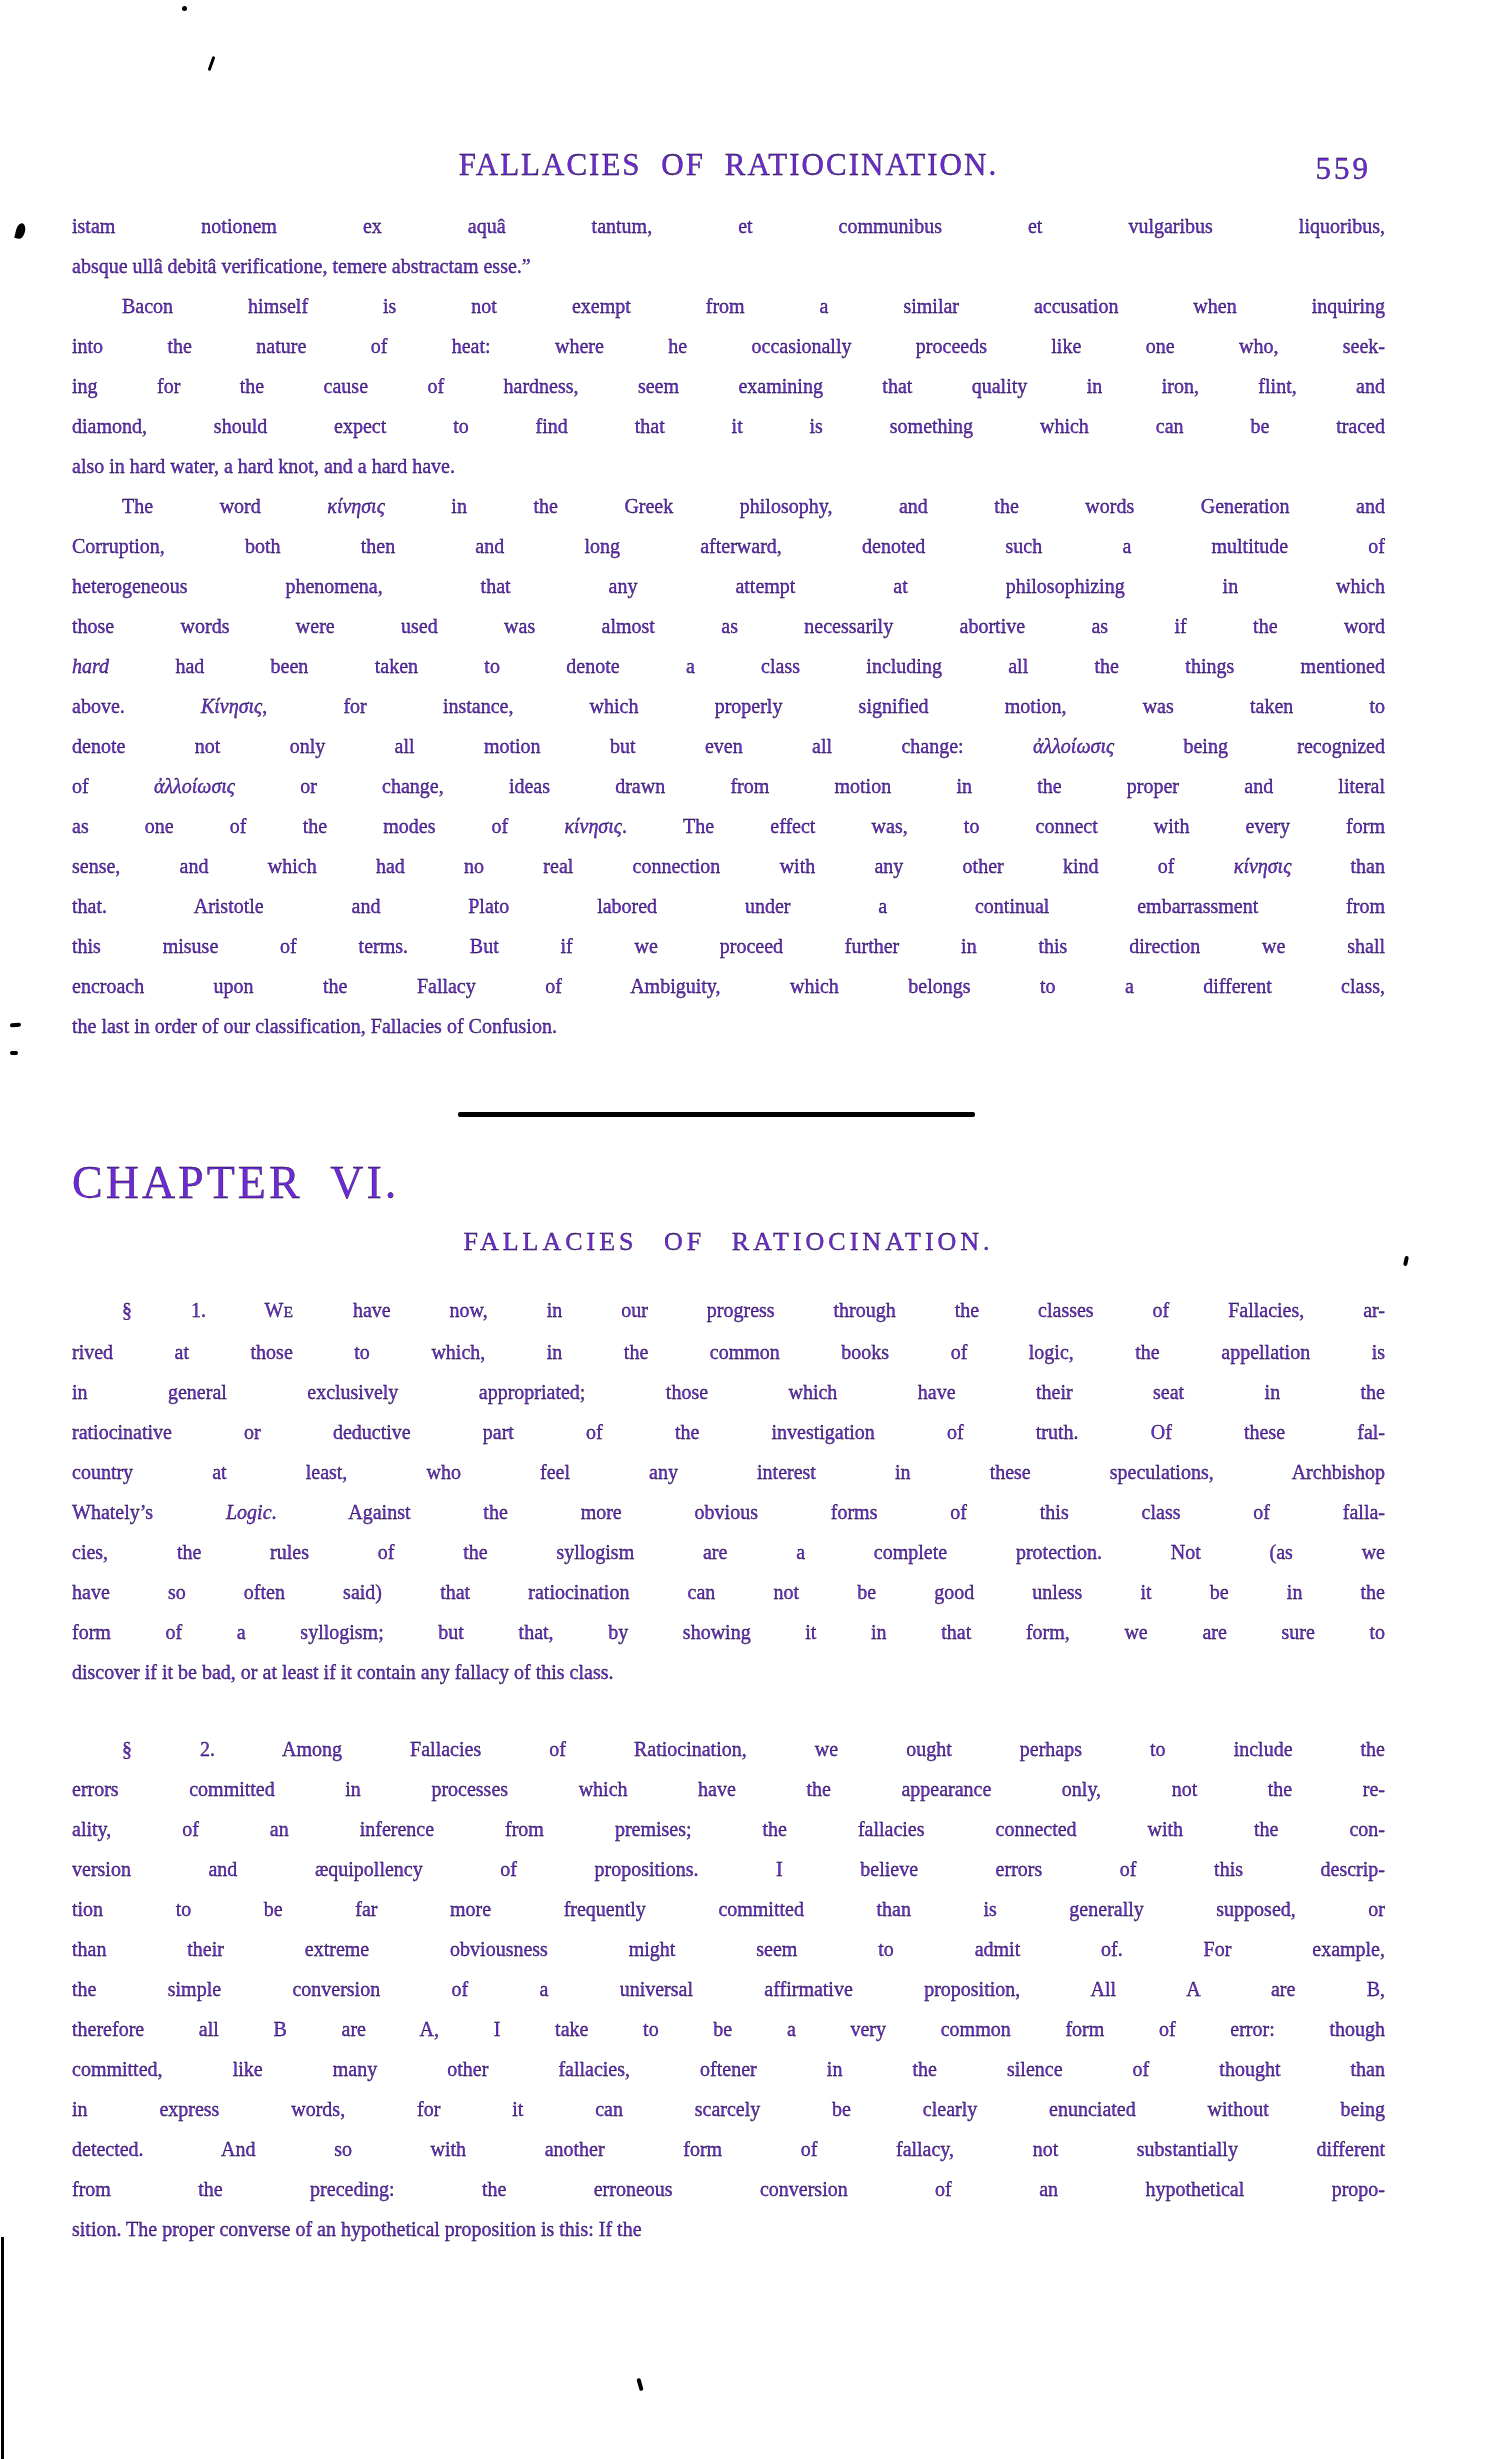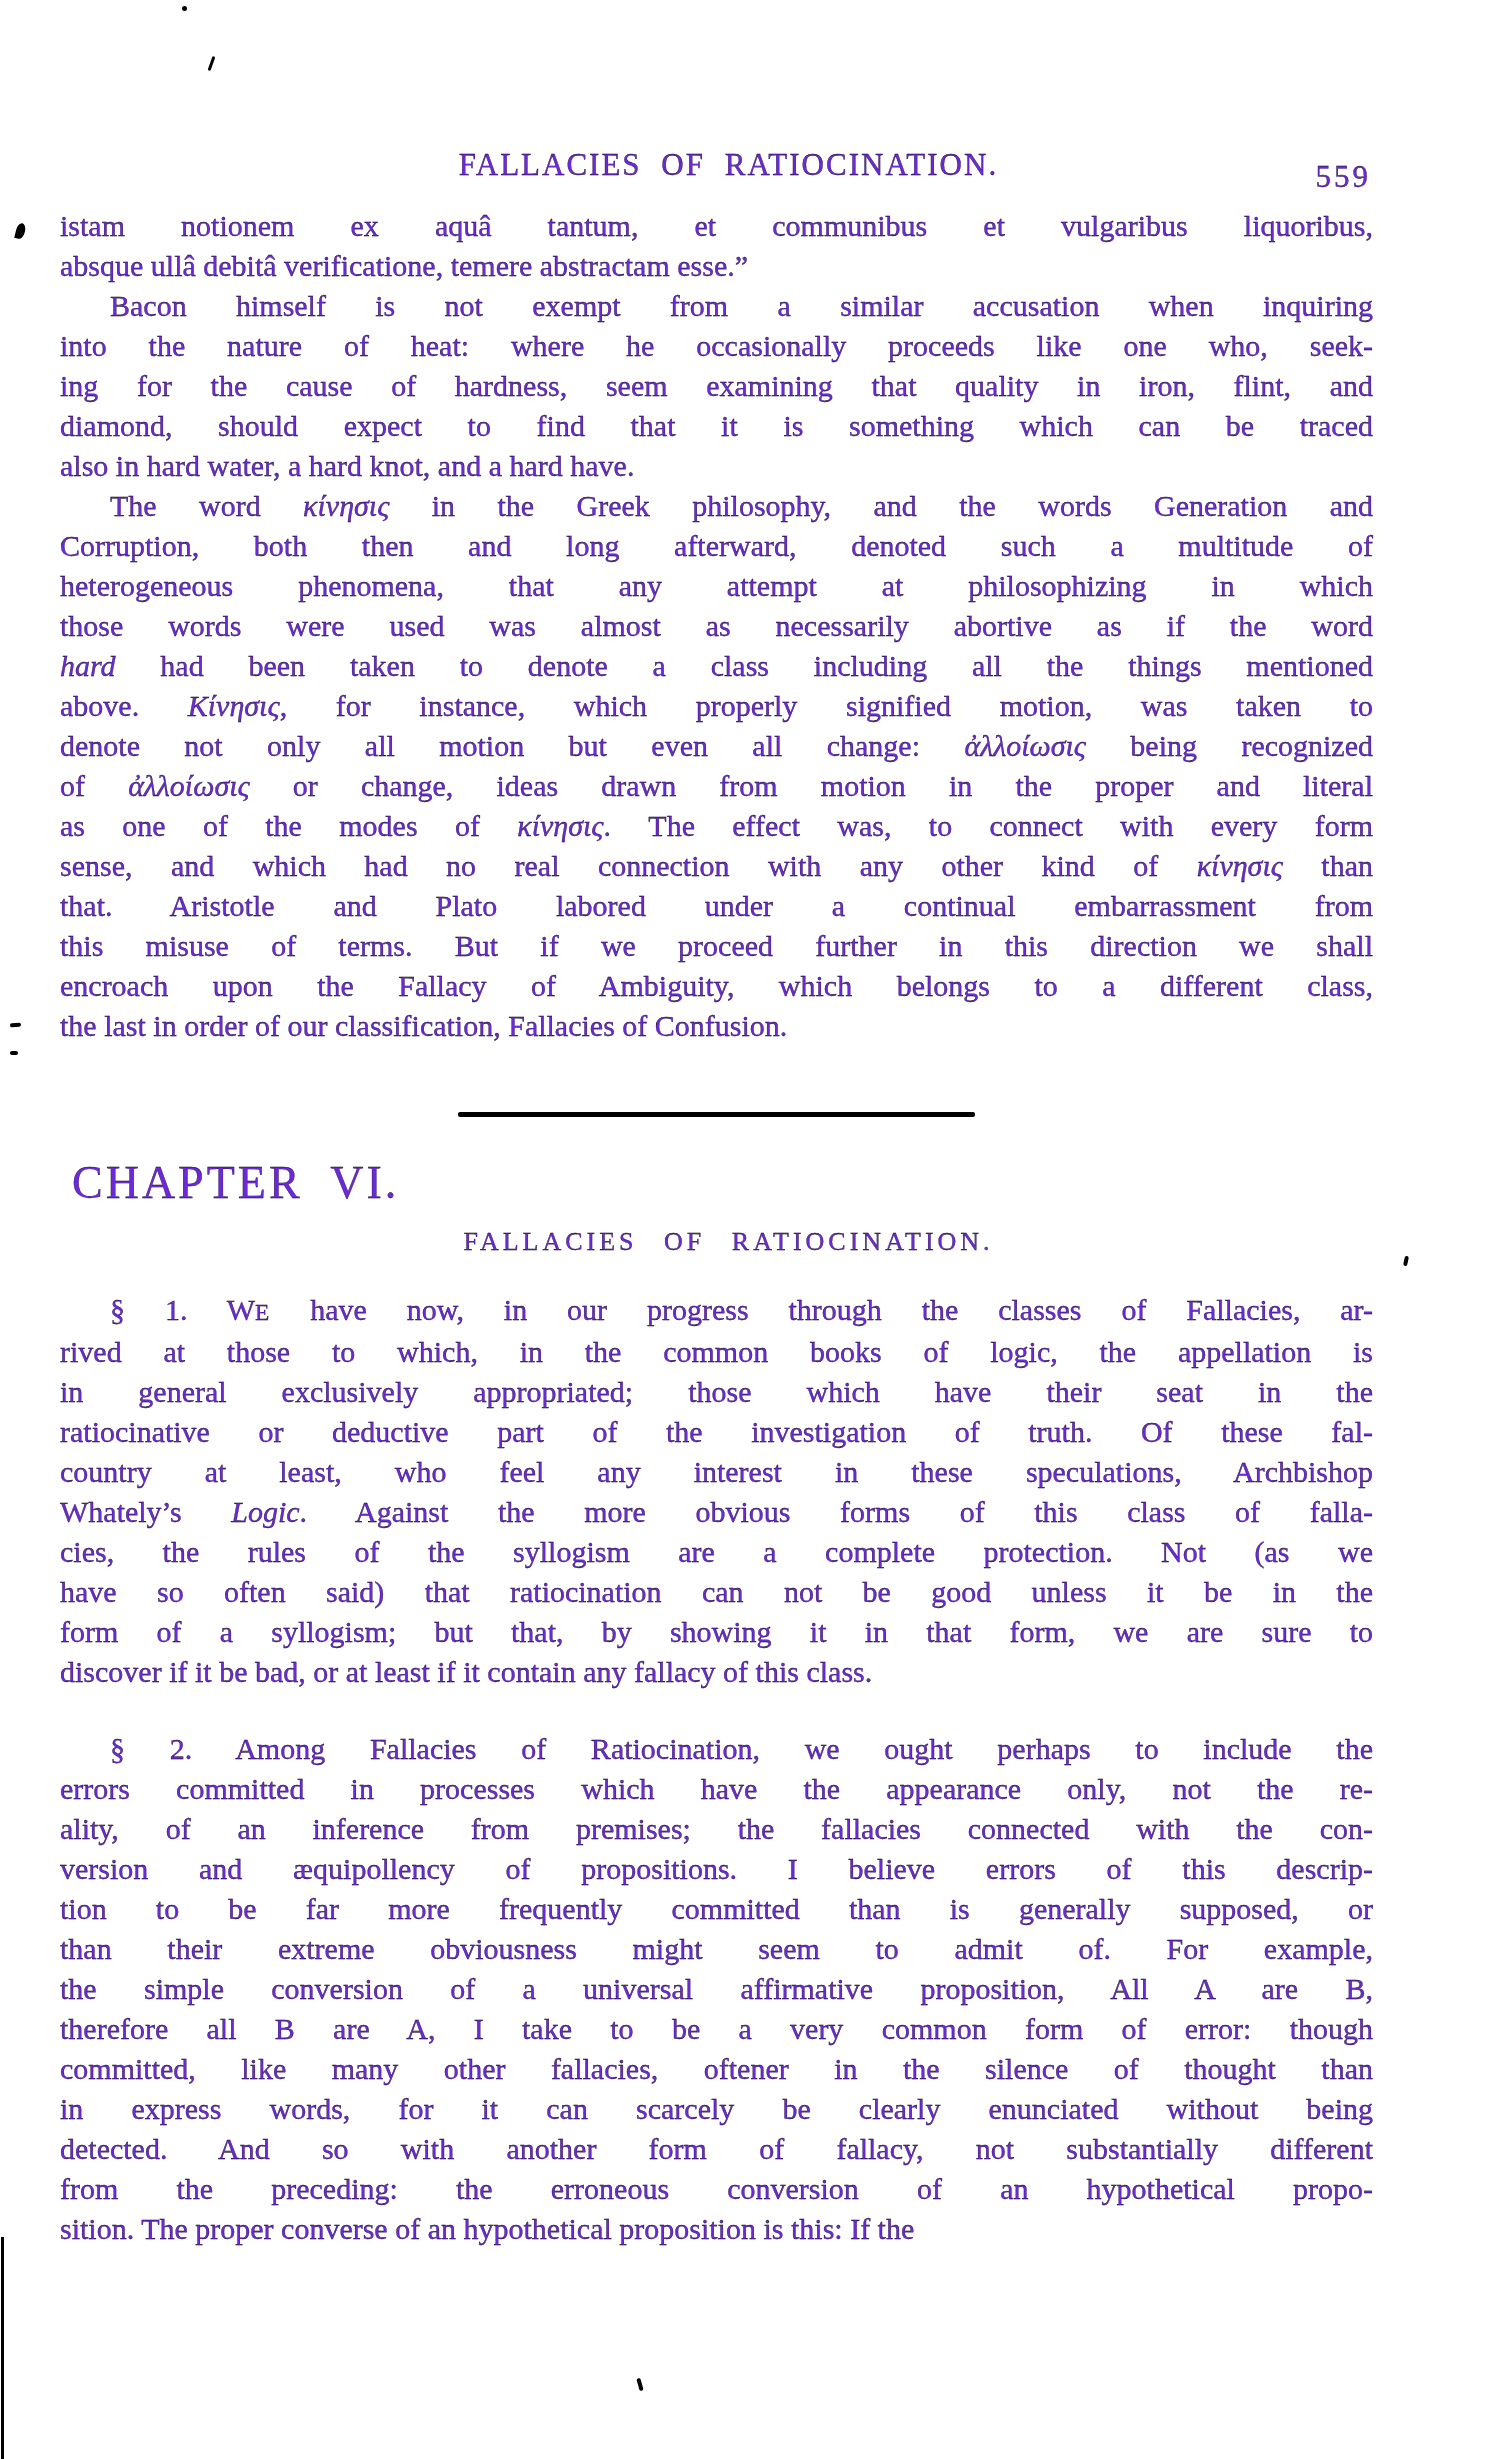--- a/index.html
+++ b/index.html
@@ -13,27 +13,27 @@
     -webkit-text-stroke:0.3px #000;
   }
   
   .running-head {
     position:absolute; top:147px; left:72px; width:1313px;
     font-size:31px; line-height:36px;
     text-align:center; letter-spacing:2px; word-spacing:10px;
     white-space:nowrap;
   }
   .page-number {
-    position:absolute; top:12px; right:14px;
+    position:absolute; top:4px; right:14px;
     letter-spacing:3px; word-spacing:normal;
   }
   
   .text-block {
-    position:absolute; left:60px; width:1313px;
-    font-size:30px; line-height:40px;
+    position:absolute; left:72px; width:1313px;
+    font-size:20px; line-height:40px;
   }
   #pre-chapter  { top:206px; }
   #post-chapter { top:1290px; }
   .paragraph { margin:0; }
   .line { text-align:justify; text-align-last:justify; white-space:normal; }
   .line.para-end { text-align-last:left; }
   .line.indent { text-indent:50px; }
   .line i { font-style:italic; }
   .sc { font-size:0.78em; letter-spacing:1px; }
   

